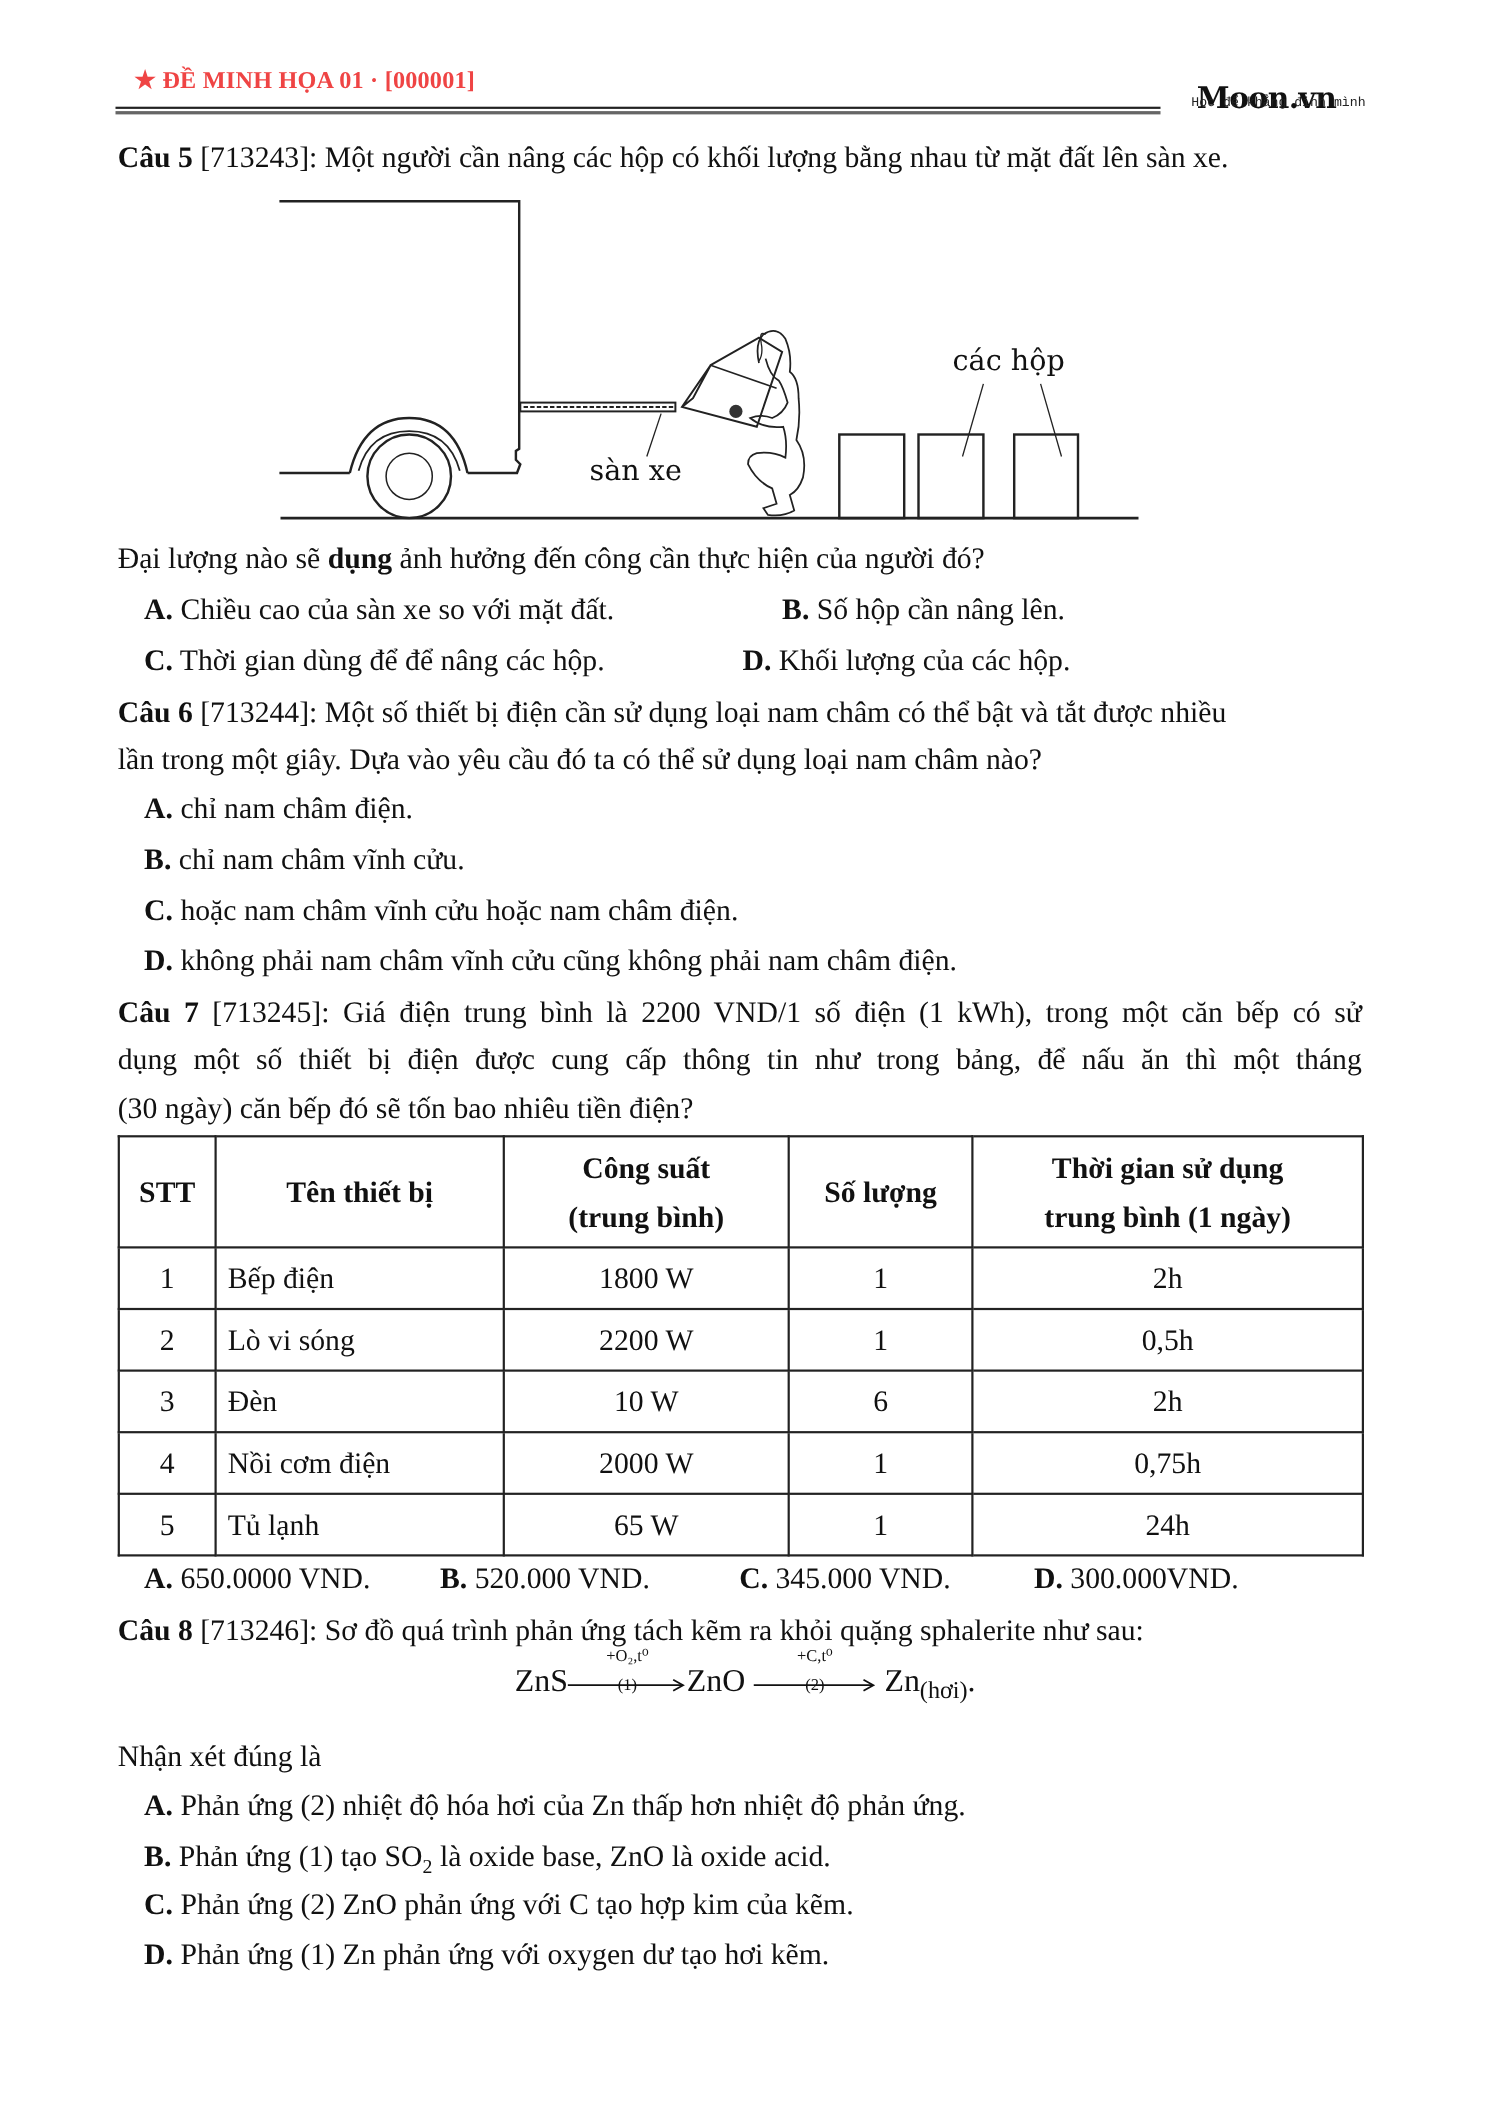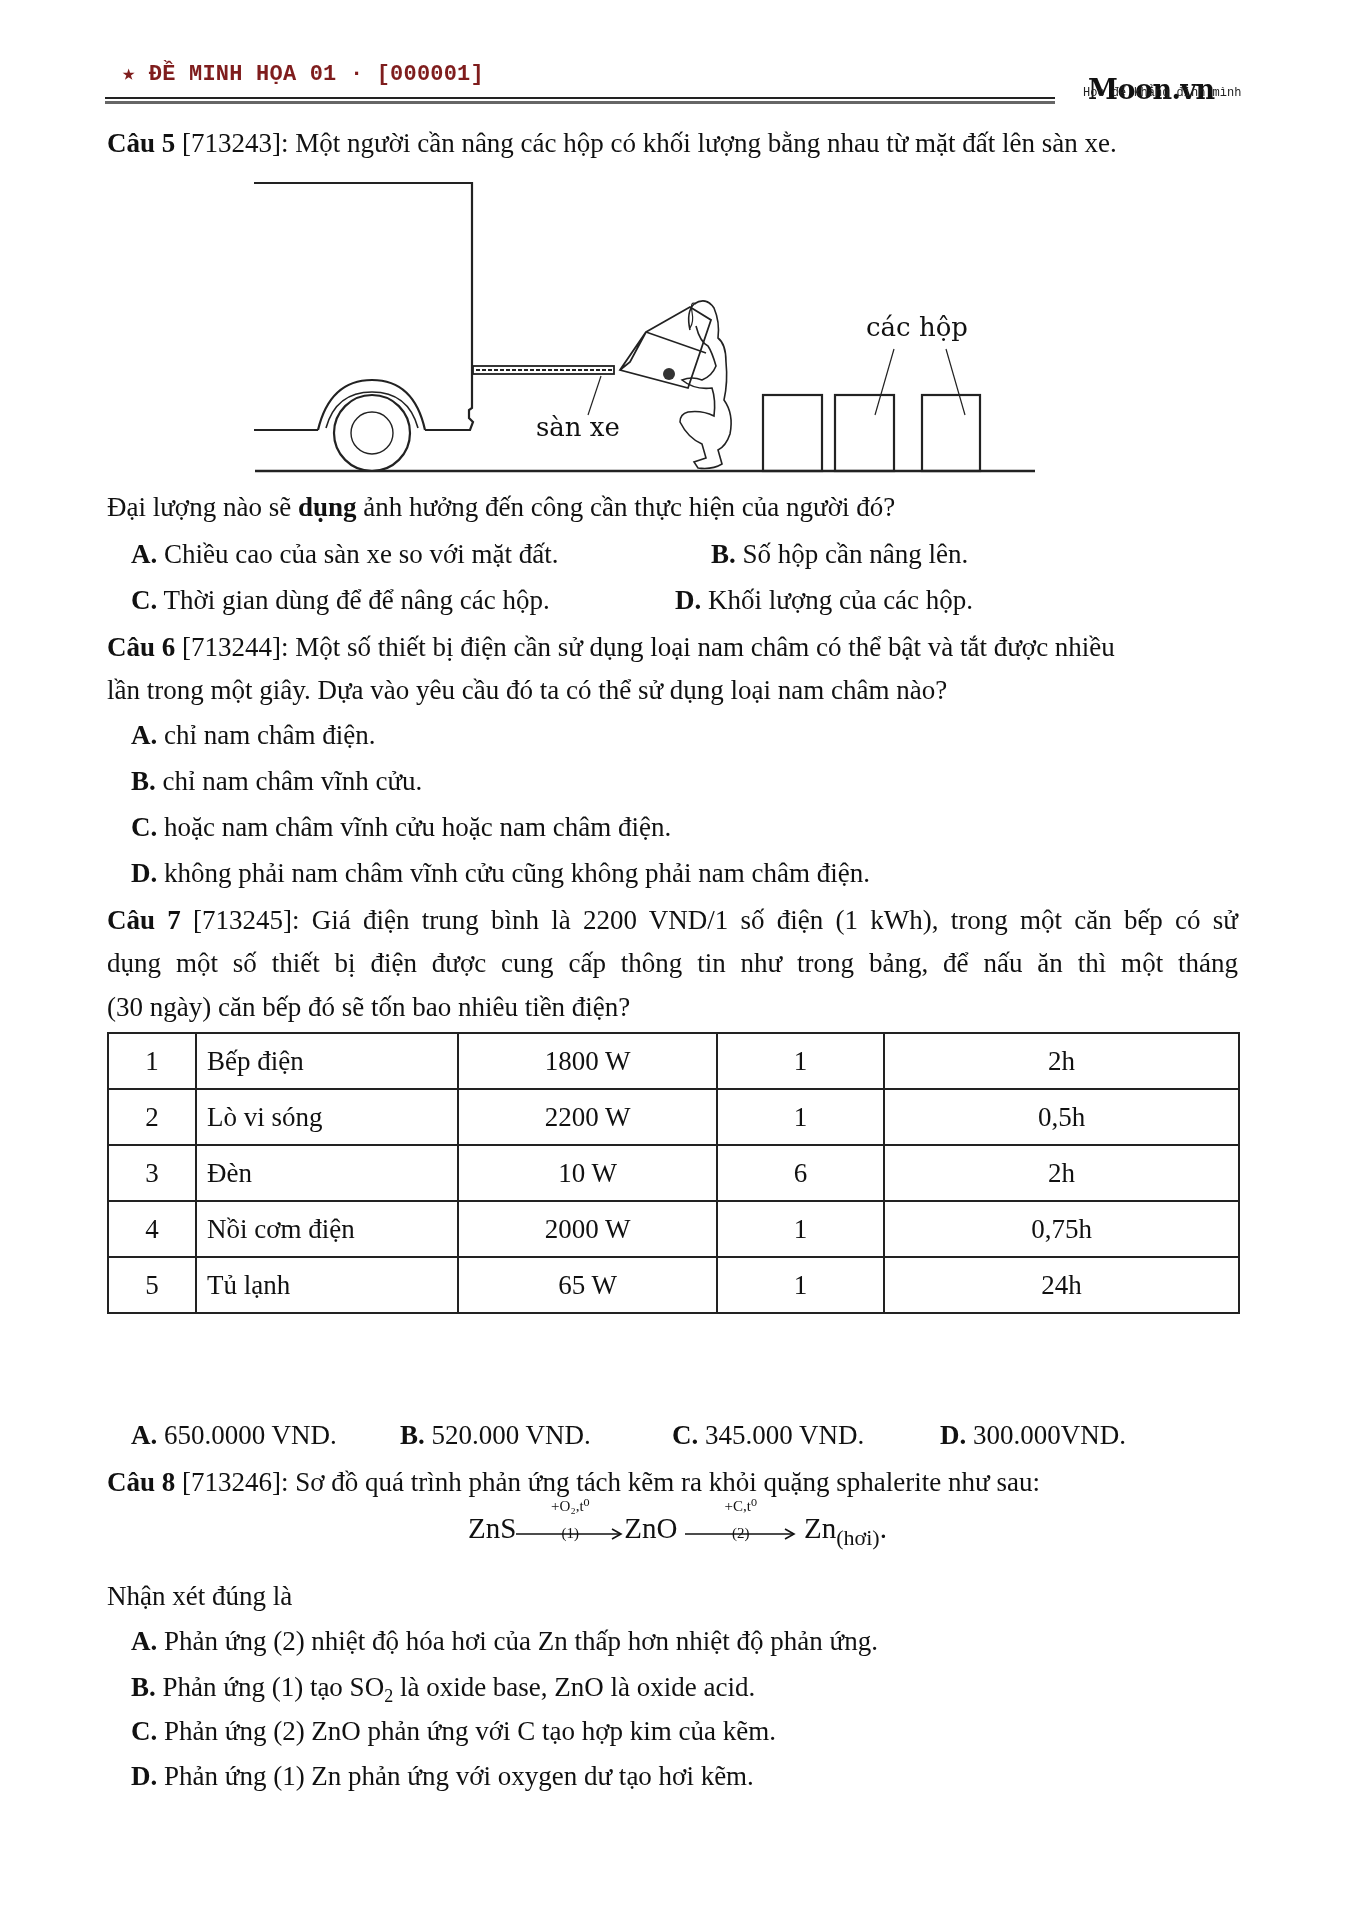--- a/index.html
+++ b/index.html
@@ -1,19 +1,19 @@
 <!DOCTYPE html>
 <html><head>
 <meta charset="utf-8">
 <style>
   html,body{margin:0;padding:0;background:#fff;}
   body{width:1352px;height:1920px;position:relative;overflow:hidden;color:#111;
        font-family:"Liberation Serif","DejaVu Serif",serif;}
   .abs{position:absolute;white-space:nowrap;}
-  .hdr-title{left:122px;top:60px;font-family:Liberation Mono, monospace;font-weight:bold;font-size:22px;letter-spacing:0.2px;color:#7f1d1d;}
+  .hdr-title{left:122px;top:60px;font-family:Liberation Serif, serif;font-weight:bold;font-size:22px;letter-spacing:0.2px;color:#ef4444;}
   .rule1{left:105px;top:97px;width:950px;height:2px;background:#222;}
   .rule2{left:105px;top:101px;width:950px;height:3px;background:#666;}
   .logo{left:1088px;top:50px;font-family:"DejaVu Serif",serif;font-weight:900;font-size:27px;letter-spacing:-0.5px;color:#111;margin-top:24px;}
   .tag{left:1083px;top:86px;font-family:Liberation Mono, monospace;font-size:12px;color:#222;}
   .txt{font-size:27px;line-height:34px;}
   .b{font-weight:bold;}
   .q{left:107px;}
   .opt{left:131px;}
   .fig{position:absolute;left:240px;top:170px;}
   table.tb{position:absolute;left:107px;top:1032px;border-collapse:collapse;font-size:27px;}
@@ -106,20 +106,27 @@
 
 <table class="tb">
   <colgroup>
       <col style="width:88px">
       <col style="width:262px">
       <col style="width:259px">
       <col style="width:167px">
       <col style="width:355px">
     </colgroup>
   <tbody>
+      <tr>
+    <th>STT</th>
+    <th>Tên thiết bị</th>
+    <th><span>Công suất</span><br><span>(trung bình)</span></th>
+    <th>Số lượng</th>
+    <th><span>Thời gian sử dụng</span><br><span>trung bình (1 ngày)</span></th>
+  </tr>
   <tr>
     <td>1</td>
     <td class="name">Bếp điện</td>
     <td>1800 W</td>
     <td>1</td>
     <td>2h</td>
   </tr>
   <tr>
     <td>2</td>
     <td class="name">Lò vi sóng</td>

